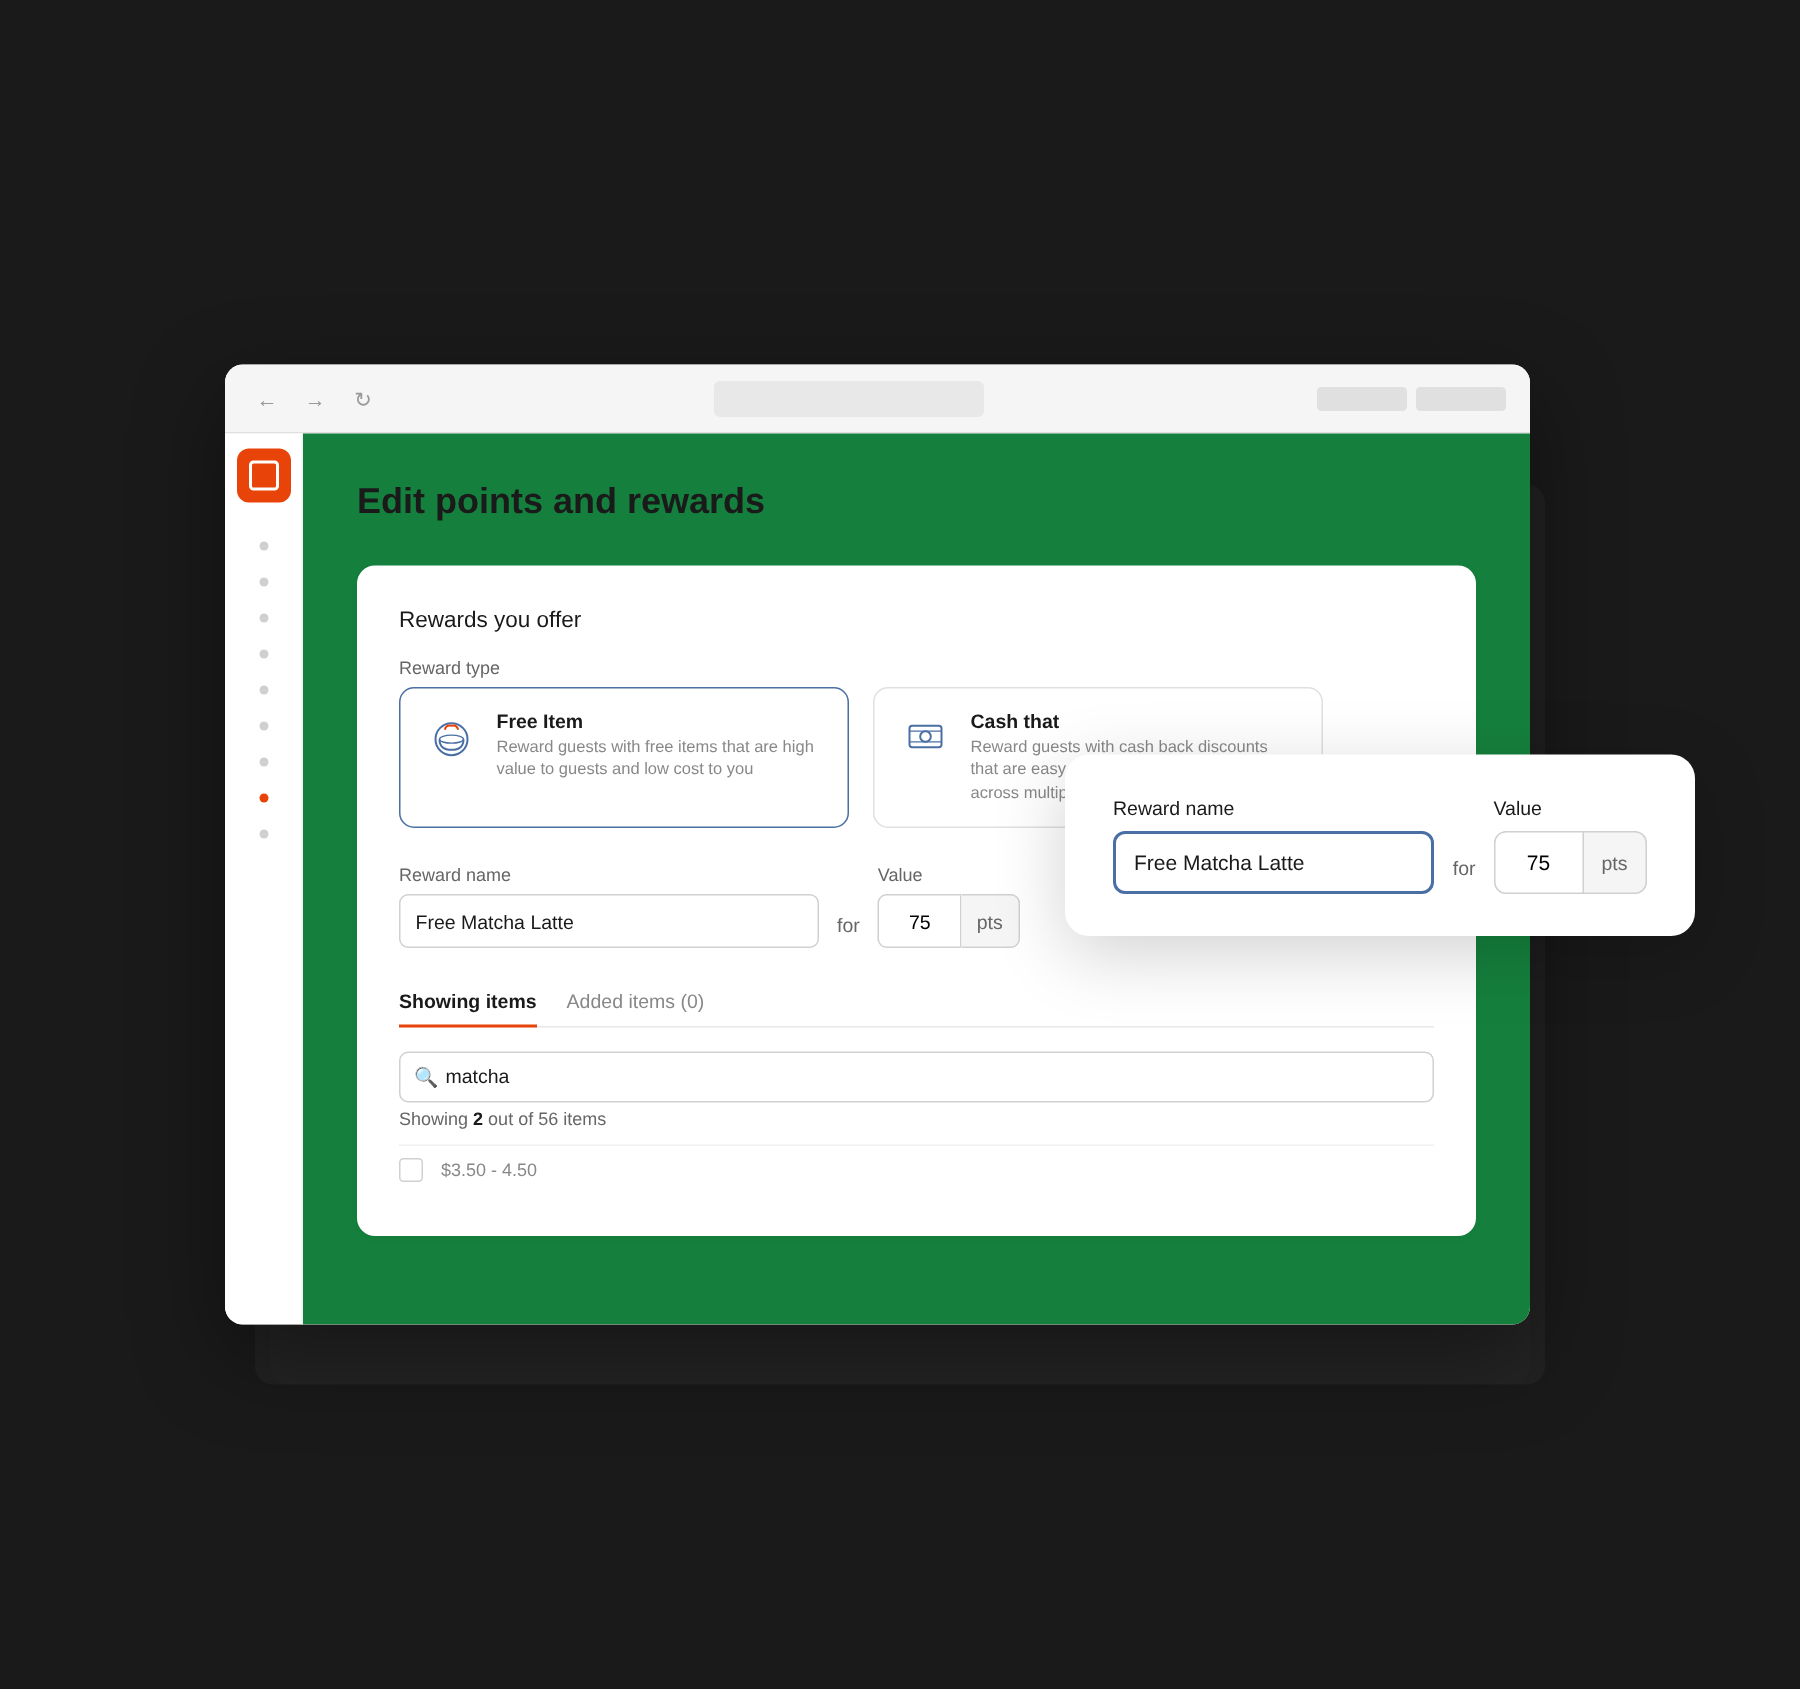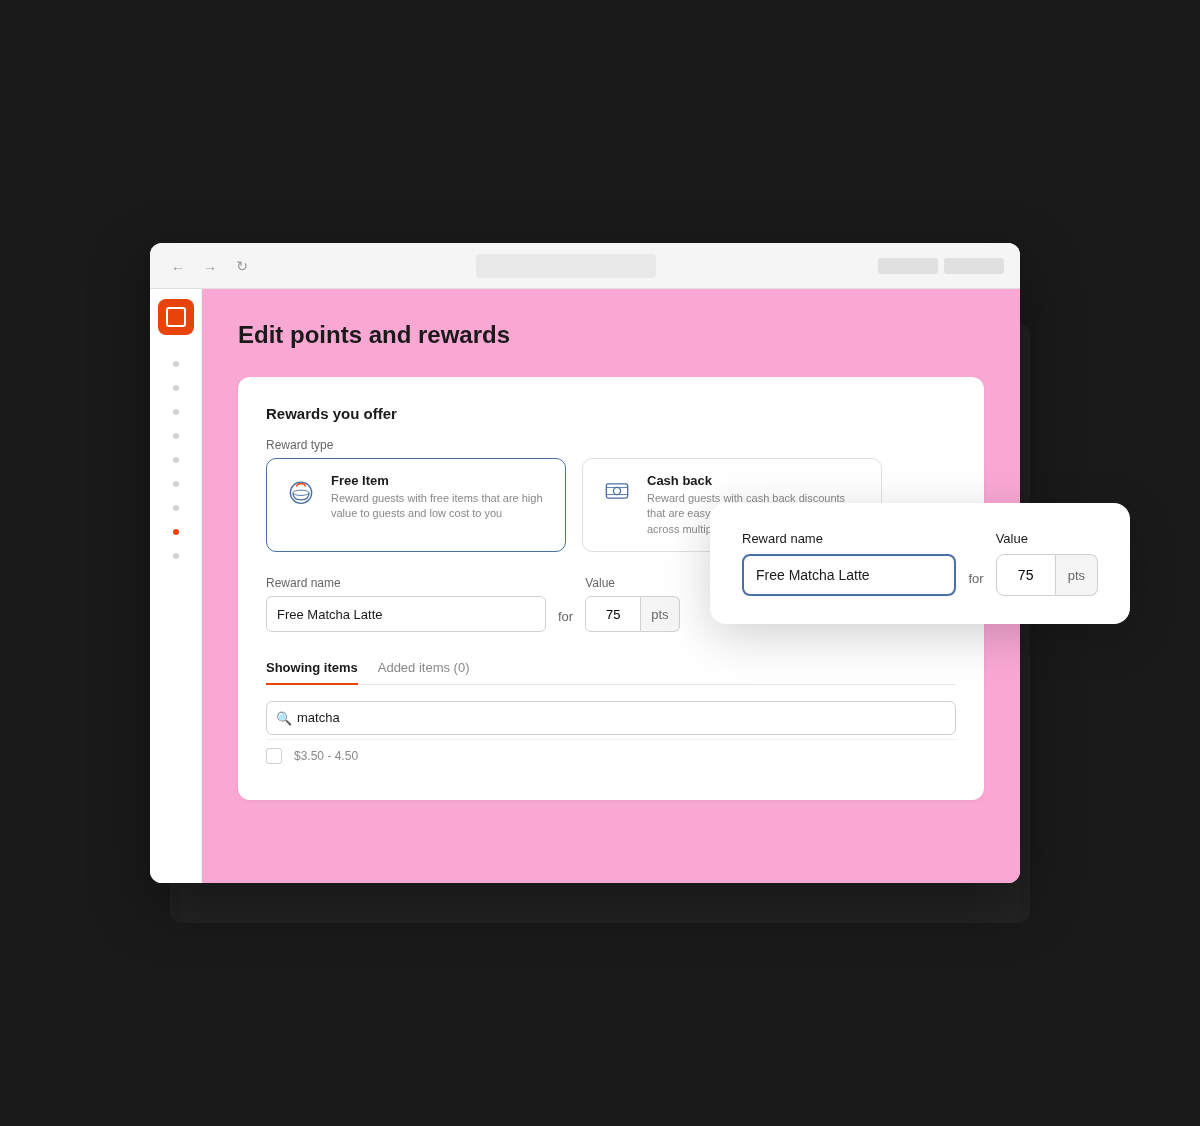--- a/index.html
+++ b/index.html
@@ -134,21 +134,21 @@
       border-radius: 50%;
       background: #d0d0d0;
     }
     .sidebar-dot.active {
       background: #E8440A;
     }
 
     
     .main-content {
       flex: 1;
-      background: #f9a8d4;
+      background: #15803d;
       padding: 32px 36px;
       overflow-y: auto;
     }
 
     .page-title {
       font-size: 24px;
       font-weight: 600;
       color: #1a1a1a;
       margin-bottom: 28px;
     }
@@ -156,21 +156,21 @@
     
     .card {
       background: #fff;
       border-radius: 12px;
       padding: 28px;
       box-shadow: 0 1px 4px rgba(0,0,0,0.06);
     }
 
     .section-title {
       font-size: 15px;
-      font-weight: 700;
+      font-weight: 400;
       color: #1a1a1a;
       margin-bottom: 16px;
     }
 
     .field-label {
       font-size: 12px;
       color: #666;
       margin-bottom: 6px;
     }
 
@@ -541,21 +541,21 @@
             <div class="reward-option">
               <div class="reward-option-icon cashback-icon">
                 <svg viewBox="0 0 36 36" fill="none" xmlns="http://www.w3.org/2000/svg">
                   <rect x="6" y="10" width="24" height="16" rx="2" stroke="#4a6fa5" stroke-width="1.5" fill="none"></rect>
                   <circle cx="18" cy="18" r="4" stroke="#4a6fa5" stroke-width="1.5" fill="none"></circle>
                   <path d="M6 14 h24" stroke="#4a6fa5" stroke-width="1"></path>
                   <path d="M6 22 h24" stroke="#4a6fa5" stroke-width="1"></path>
                 </svg>
               </div>
               <div class="reward-option-text">
-                <h4>Cash back</h4>
+                <h4>Cash that</h4>
                 <p>Reward guests with cash back discounts that are easy to measure and manage across multiple locations</p>
               </div>
             </div>
           </div>
 
           <div class="form-row">
             <div class="form-group name-group">
               <div class="field-label">Reward name</div>
               <input type="text" class="text-input" value="Free Matcha Latte" style="">
             </div>
@@ -572,20 +572,23 @@
           <div class="tabs">
             <div class="tab active">Showing items</div>
             <div class="tab">Added items (0)</div>
           </div>
 
           <div class="search-wrapper">
             <div class="search-icon-wrap">🔍</div>
             <input type="text" class="search-input" value="matcha" style="">
           </div>
 
+          <div class="showing-text">
+            <span>Showing</span> <strong>2</strong> <span>out of</span> <span>56</span> <span>items</span>
+          </div>
 
           <div class="item-row">
             <div class="item-checkbox"></div>
             <div class="item-price">$3.50 - 4.50</div>
           </div>
         </div>
       </div>
     </div>
   </div>
 

